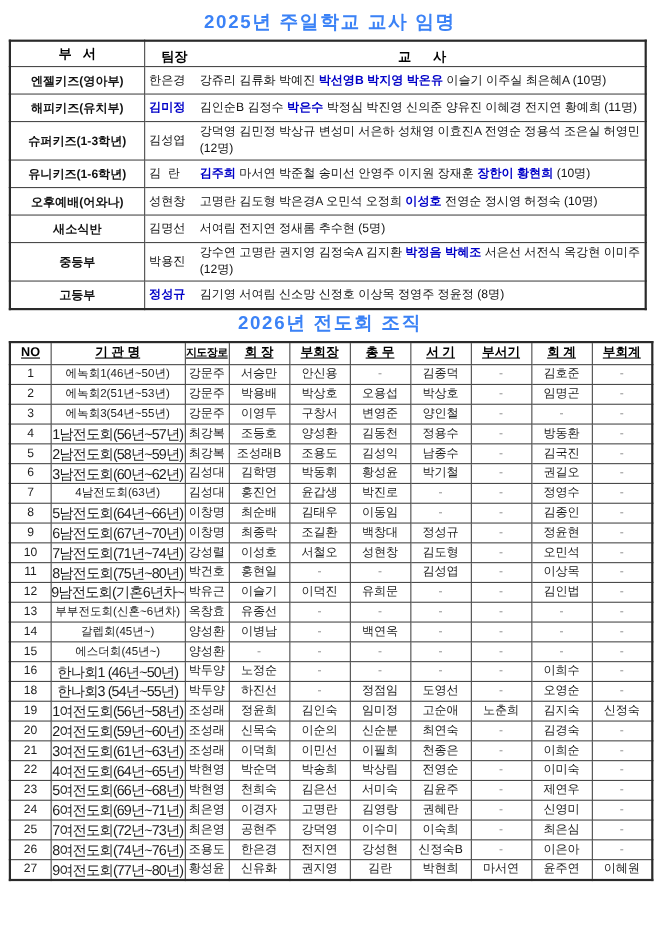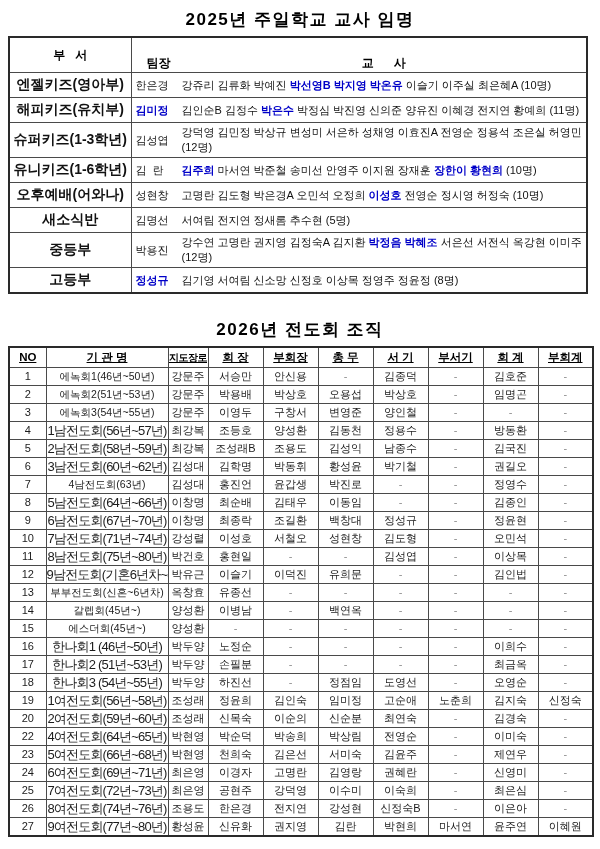--- a/index.html
+++ b/index.html
@@ -1,35 +1,35 @@
 <!DOCTYPE html>
 <html><head>
 <meta charset="utf-8">
 <style>
   html,body{margin:0;padding:0;background:#ffffff;}
   body{width:600px;height:849px;overflow:hidden;
        font-family:"Liberation Sans","DejaVu Sans",sans-serif;color:#111;}
   .page{padding:5px 8px 0 8px;}
-  .title{font-size:17px;font-weight:bold;text-align:center;color:#000000;
+  .title{font-size:17px;font-weight:bold;text-align:center;color:#3b82f6;
          letter-spacing:1.5px;margin:3px 0 5px 0;}
-  .t2title{margin-top:24px;}
+  .t2title{margin-top:0;}
 
   table{border-collapse:collapse;width:580px;table-layout:fixed;}
 
   
   .t1{border:2px solid #2a2a2a;}
   .t1 th,.t1 td{border:1px solid #4a4a4a;}
   .t1 thead th{height:18px;font-size:12px;font-weight:bold;padding:0;color:#000;}
   .t1 th.dept,.t1 td.dept{width:122px;text-align:center;white-space:pre;}
-  .t1 td.dept{font-weight:bold;font-size:14px;height:22px;}
+  .t1 td.dept{font-weight:bold;font-size:11px;height:22px;}
   .t1 td.content{padding:2px 3px 2px 4px;font-size:11px;line-height:15px;}
   .hflex{display:flex;align-items:center;}
   .leader{flex:0 0 46px;white-space:pre;}
   .teachers{flex:1;}
-  .t1 thead .hflex{padding:17px 0 0 4px;justify-content:flex-end;}
+  .t1 thead .hflex{padding:5px 0 0 4px;justify-content:flex-end;}
   .t1 thead .tlabel{flex:1;text-align:center;white-space:pre;}
   .blue{color:#0000c8;font-weight:bold;}
 
   
   .t2{border:2px solid #2a2a2a;margin-top:2px;}
   .t2 th,.t2 td{border:1px solid #4a4a4a;text-align:center;padding:0;
                 height:17px;line-height:17px;font-size:11px;color:#1c1c1c;
                 overflow:hidden;white-space:nowrap;}
   .t2 thead th{height:19px;line-height:19px;font-weight:bold;font-size:11.5px;
                color:#000;white-space:pre;text-decoration:underline;}
@@ -353,32 +353,20 @@
           <td>박두양</td>
           <td>노정순</td>
           <td class="dash">-</td>
           <td class="dash">-</td>
           <td class="dash">-</td>
           <td class="dash">-</td>
           <td>이희수</td>
           <td class="dash">-</td>
         </tr>
         <tr>
-          <td>17</td>
-          <td class="org tight">한나회2 (51년~53년)</td>
-          <td>박두양</td>
-          <td>손필분</td>
-          <td class="dash">-</td>
-          <td class="dash">-</td>
-          <td class="dash">-</td>
-          <td class="dash">-</td>
-          <td>최금옥</td>
-          <td class="dash">-</td>
-        </tr>
-        <tr>
           <td>18</td>
           <td class="org tight">한나회3 (54년~55년)</td>
           <td>박두양</td>
           <td>하진선</td>
           <td class="dash">-</td>
           <td>정점임</td>
           <td>도영선</td>
           <td class="dash">-</td>
           <td>오영순</td>
           <td class="dash">-</td>
@@ -401,20 +389,32 @@
           <td>조성래</td>
           <td>신목숙</td>
           <td>이순의</td>
           <td>신순분</td>
           <td>최연숙</td>
           <td class="dash">-</td>
           <td>김경숙</td>
           <td class="dash">-</td>
         </tr>
         <tr>
+          <td>21</td>
+          <td class="org tight">3여전도회(61년~63년)</td>
+          <td>조성래</td>
+          <td>이덕희</td>
+          <td>이민선</td>
+          <td>이필희</td>
+          <td>천종은</td>
+          <td class="dash">-</td>
+          <td>이희순</td>
+          <td class="dash">-</td>
+        </tr>
+        <tr>
           <td>22</td>
           <td class="org tight">4여전도회(64년~65년)</td>
           <td>박현영</td>
           <td>박순덕</td>
           <td>박송희</td>
           <td>박상림</td>
           <td>전영순</td>
           <td class="dash">-</td>
           <td>이미숙</td>
           <td class="dash">-</td>

